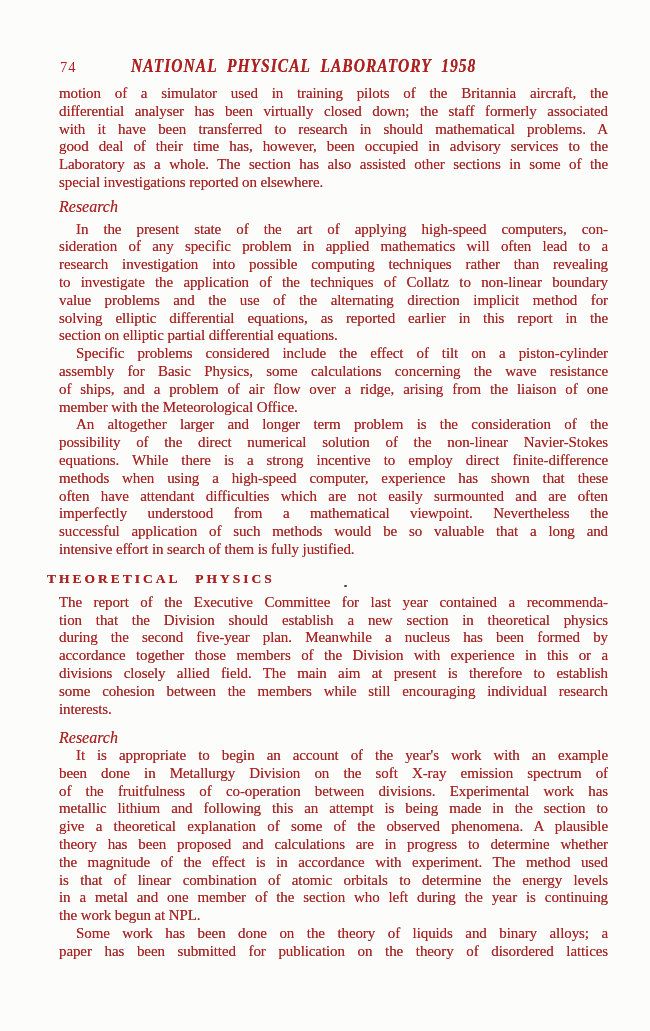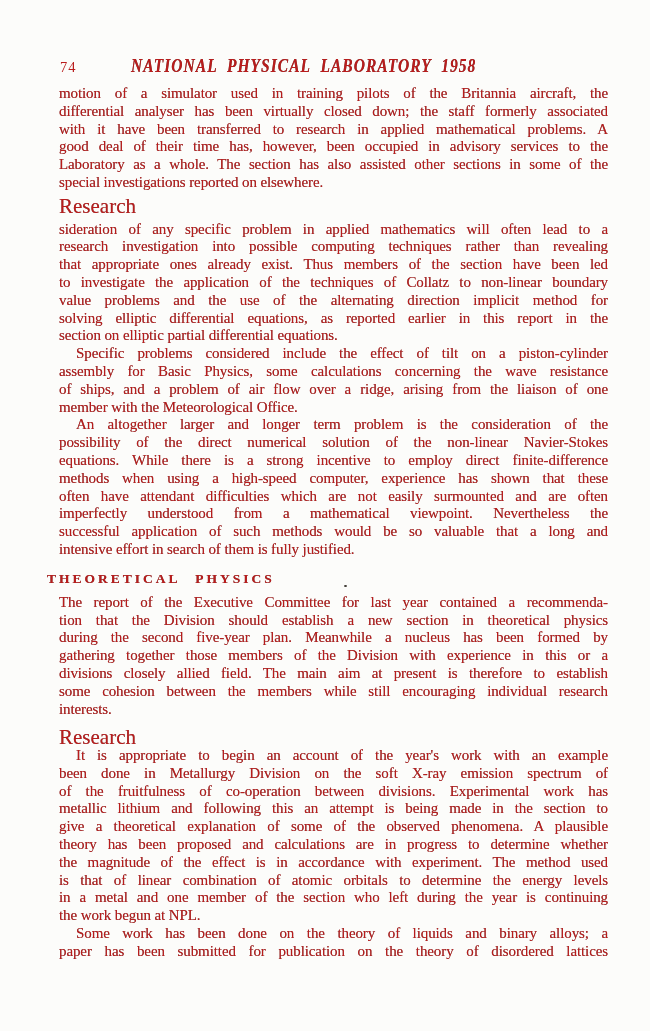--- a/index.html
+++ b/index.html
@@ -30,21 +30,21 @@
   .ln{
     font-size:15px;line-height:17.8px;height:17.8px;
     text-align:justify;text-align-last:justify;
     overflow:hidden;white-space:normal;
     letter-spacing:-0.1px;
     text-shadow:0 0 0.45px rgba(20,16,12,.55);
   }
   .ln.last{text-align-last:left;}
   .ln.indent{text-indent:17px;}
   .subhead{
-    font-size:21px;
+    font-style:italic;font-size:16px;
     line-height:17.8px;height:17.8px;
     margin-top:6px;margin-bottom:5px;
     text-shadow:0 0 0.45px rgba(20,16,12,.5);
   }
   .subhead.second{margin-top:11px;margin-bottom:0;}
   .sechead{
     font-weight:bold;font-size:13.5px;line-height:16px;
     letter-spacing:3px;word-spacing:9px;
     text-align:left;
     margin-top:12px;margin-bottom:7px;
@@ -66,32 +66,32 @@
   <div class="header">
     <span class="pagenum">74</span>
     <span class="runtitle">NATIONAL PHYSICAL LABORATORY 1958</span>
   </div>
 
   <div class="textblock">
 
     <div>
       <div class="ln">motion of a simulator used in training pilots of the Britannia aircraft, the</div>
       <div class="ln">differential analyser has been virtually closed down; the staff formerly associated</div>
-      <div class="ln">with it have been transferred to research in applied mathematical problems. A</div>
+      <div class="ln">with it have been transferred to research in should mathematical problems. A</div>
       <div class="ln">good deal of their time has, however, been occupied in advisory services to the</div>
       <div class="ln">Laboratory as a whole. The section has also assisted other sections in some of the</div>
       <div class="ln last">special investigations reported on elsewhere.</div>
     </div>
 
     <div class="subhead">Research</div>
 
     <div>
+      <div class="ln indent">In the present state of the art of applying high-speed computers, con-</div>
       <div class="ln">sideration of any specific problem in applied mathematics will often lead to a</div>
       <div class="ln">research investigation into possible computing techniques rather than revealing</div>
-      <div class="ln">that appropriate ones already exist. Thus members of the section have been led</div>
       <div class="ln">to investigate the application of the techniques of Collatz to non-linear boundary</div>
       <div class="ln">value problems and the use of the alternating direction implicit method for</div>
       <div class="ln">solving elliptic differential equations, as reported earlier in this report in the</div>
       <div class="ln last">section on elliptic partial differential equations.</div>
     </div>
 
     <div>
       <div class="ln indent">Specific problems considered include the effect of tilt on a piston-cylinder</div>
       <div class="ln">assembly for Basic Physics, some calculations concerning the wave resistance</div>
       <div class="ln">of ships, and a problem of air flow over a ridge, arising from the liaison of one</div>
@@ -108,21 +108,21 @@
       <div class="ln">successful application of such methods would be so valuable that a long and</div>
       <div class="ln last">intensive effort in search of them is fully justified.</div>
     </div>
 
     <div class="sechead">THEORETICAL PHYSICS</div>
 
     <div>
       <div class="ln">The report of the Executive Committee for last year contained a recommenda-</div>
       <div class="ln">tion that the Division should establish a new section in theoretical physics</div>
       <div class="ln">during the second five-year plan. Meanwhile a nucleus has been formed by</div>
-      <div class="ln">gathering together those members of the Division with experience in this or a</div>
+      <div class="ln">accordance together those members of the Division with experience in this or a</div>
       <div class="ln">divisions closely allied field. The main aim at present is therefore to establish</div>
       <div class="ln">some cohesion between the members while still encouraging individual research</div>
       <div class="ln last">interests.</div>
     </div>
 
     <div class="subhead second">Research</div>
 
     <div>
       <div class="ln indent">It is appropriate to begin an account of the year's work with an example</div>
       <div class="ln">been done in Metallurgy Division on the soft X-ray emission spectrum of</div>

